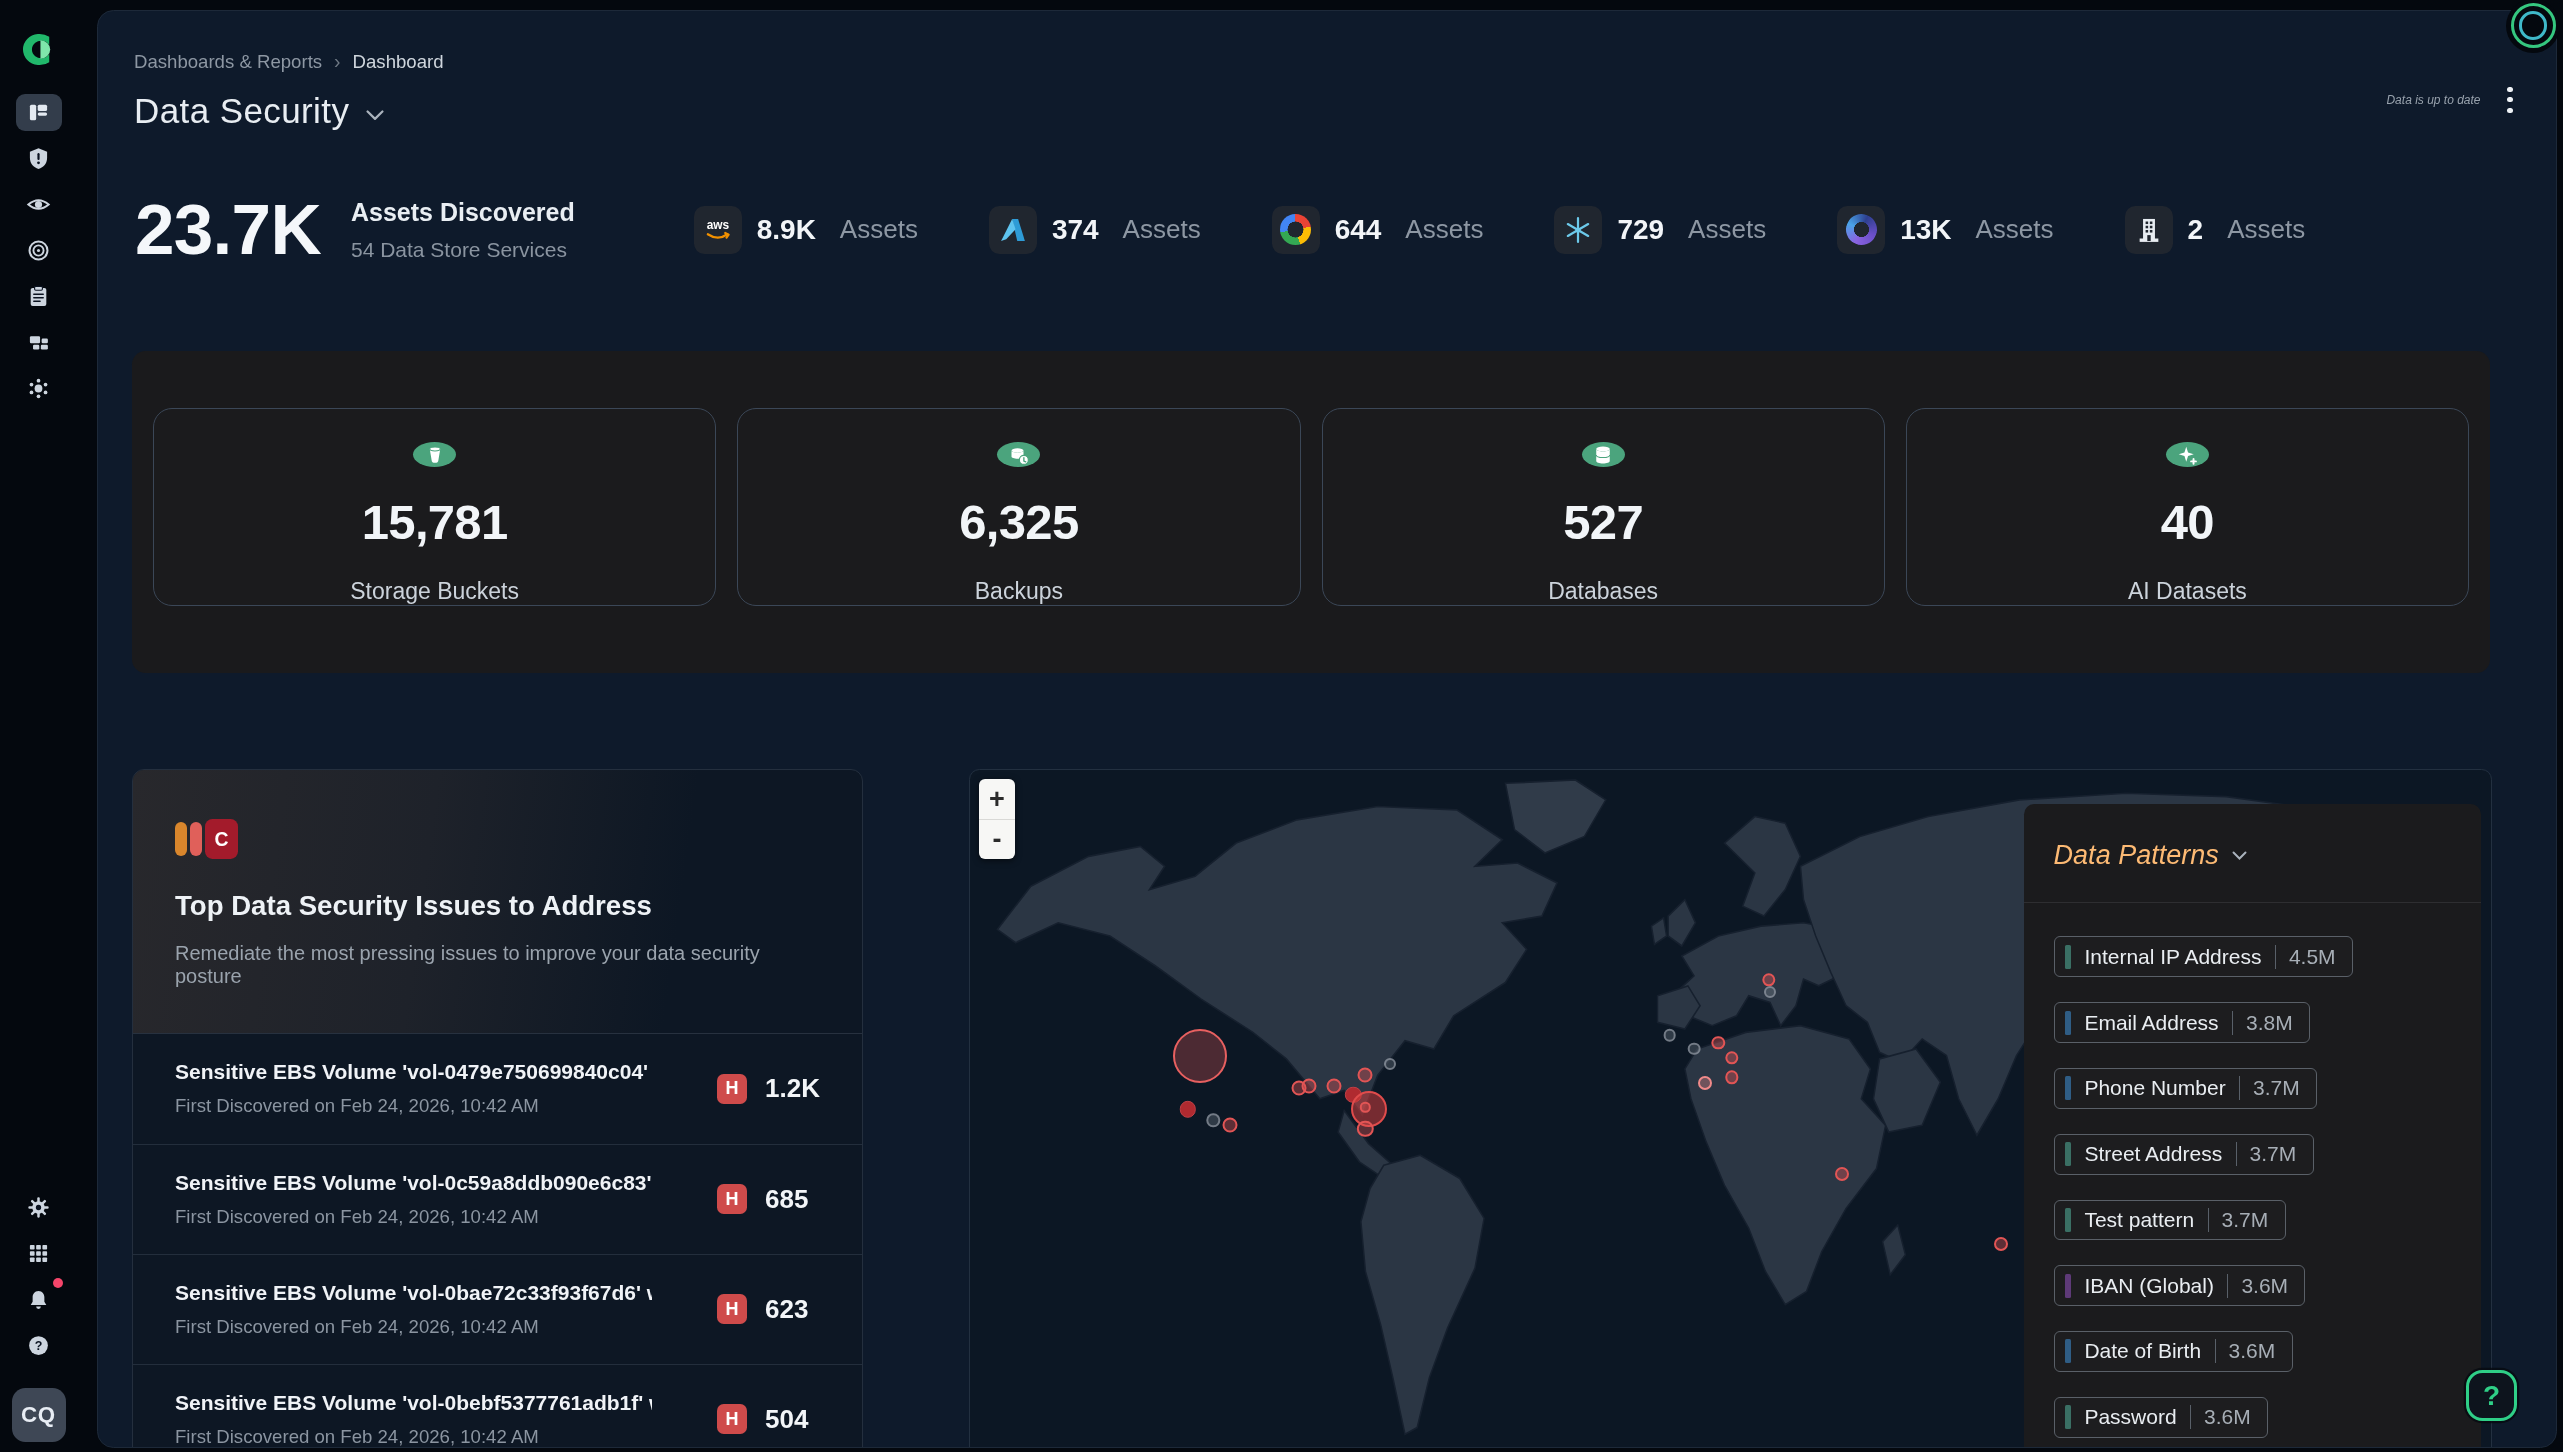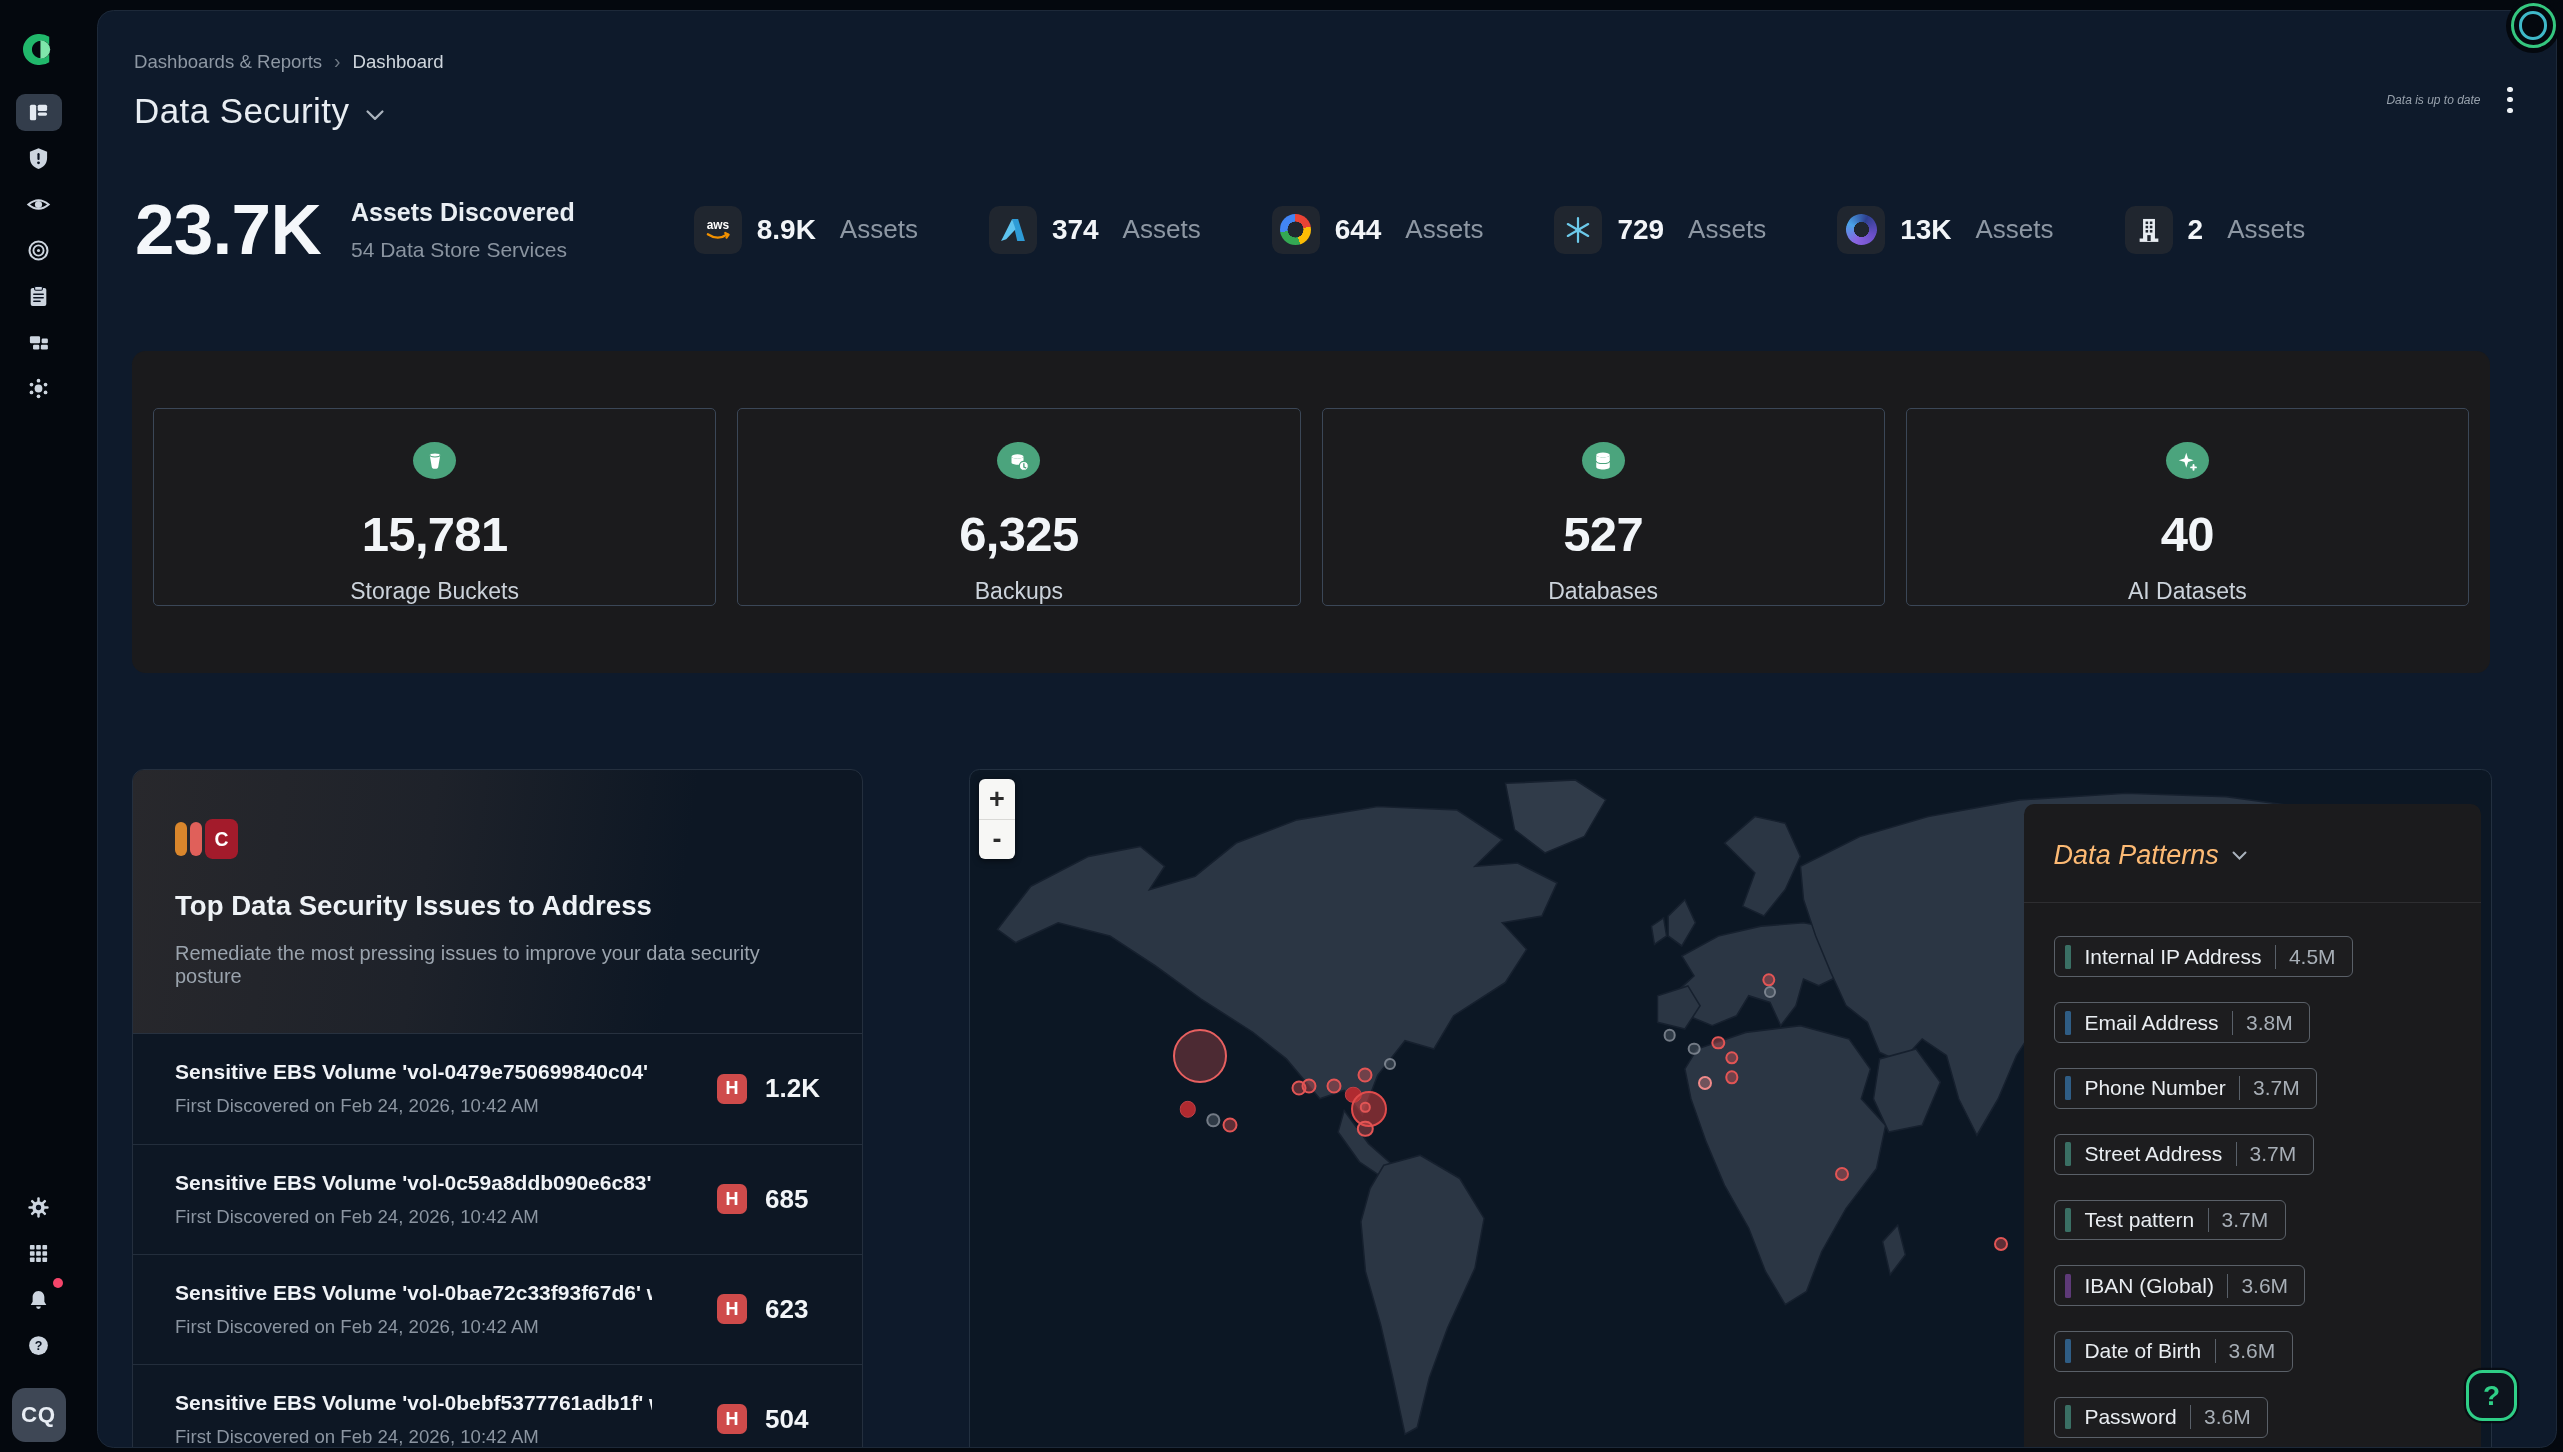--- a/index.html
+++ b/index.html
@@ -57,27 +57,27 @@
   .gcp-ring{width:31px;height:31px;border-radius:50%;
     background:radial-gradient(circle,#20262f 0 36%,transparent 37%),
       conic-gradient(#ea4335 0 22%,#fbbc05 22% 45%,#34a853 45% 72%,#4285f4 72% 100%);}
   .m365-ring{width:31px;height:31px;border-radius:50%;transform:rotate(25deg);
     background:radial-gradient(circle,#20262f 0 34%,transparent 35%),
       conic-gradient(from 180deg,#8a63e0,#4aa3e8,#2d3f8f,#6b4fc9,#8a63e0);}
 
   
   .stats-panel{position:absolute;top:340px;left:34px;right:66px;height:322px;
     background:#1a1a1c;border-radius:13.4px;display:flex;gap:21px;padding:57px 21px 67px;}
-  .stat-card{flex:1;background:#1b1b1d;border:0.7px solid #3b4757;border-radius:5px;
+  .stat-card{flex:1;background:#1b1b1d;border:0.7px solid #3b4757;border-radius:19px;
     display:flex;flex-direction:column;align-items:center;padding-top:33px;cursor:pointer;}
   .stat-icon{width:43px;height:43px;border-radius:50%;background:#4ba47d;
     display:flex;align-items:center;justify-content:center;}
   .stat-icon svg{width:24px;height:24px;}
   .stat-value{font-size:49px;font-weight:bold;color:#f2f5f8;margin-top:27px;letter-spacing:-0.7px;}
-  .stat-label{font-size:23px;color:#ccd3db;margin-top:16px;}
+  .stat-label{font-size:23px;color:#ccd3db;margin-top:28px;}
 
   
   .issues-card{position:absolute;top:758px;left:34px;width:731px;bottom:-22.3px;
     background:#0d1724;border:0.7px solid #242f3e;border-radius:12px;overflow:hidden;}
   .issues-header{padding:49px 42px 45px;border-bottom:0.7px solid #27313f;
     background:linear-gradient(98deg,#28282c 0%,#1e222a 40%,rgba(14,23,36,0) 74%);}
   .issues-badge-icon{position:relative;height:40px;width:82px;}
   .ibar{position:absolute;top:3px;width:12px;height:34px;border-radius:6px;}
   .ibar1{left:0;background:#d9862c;}
   .ibar2{left:15px;background:#e0605a;}

